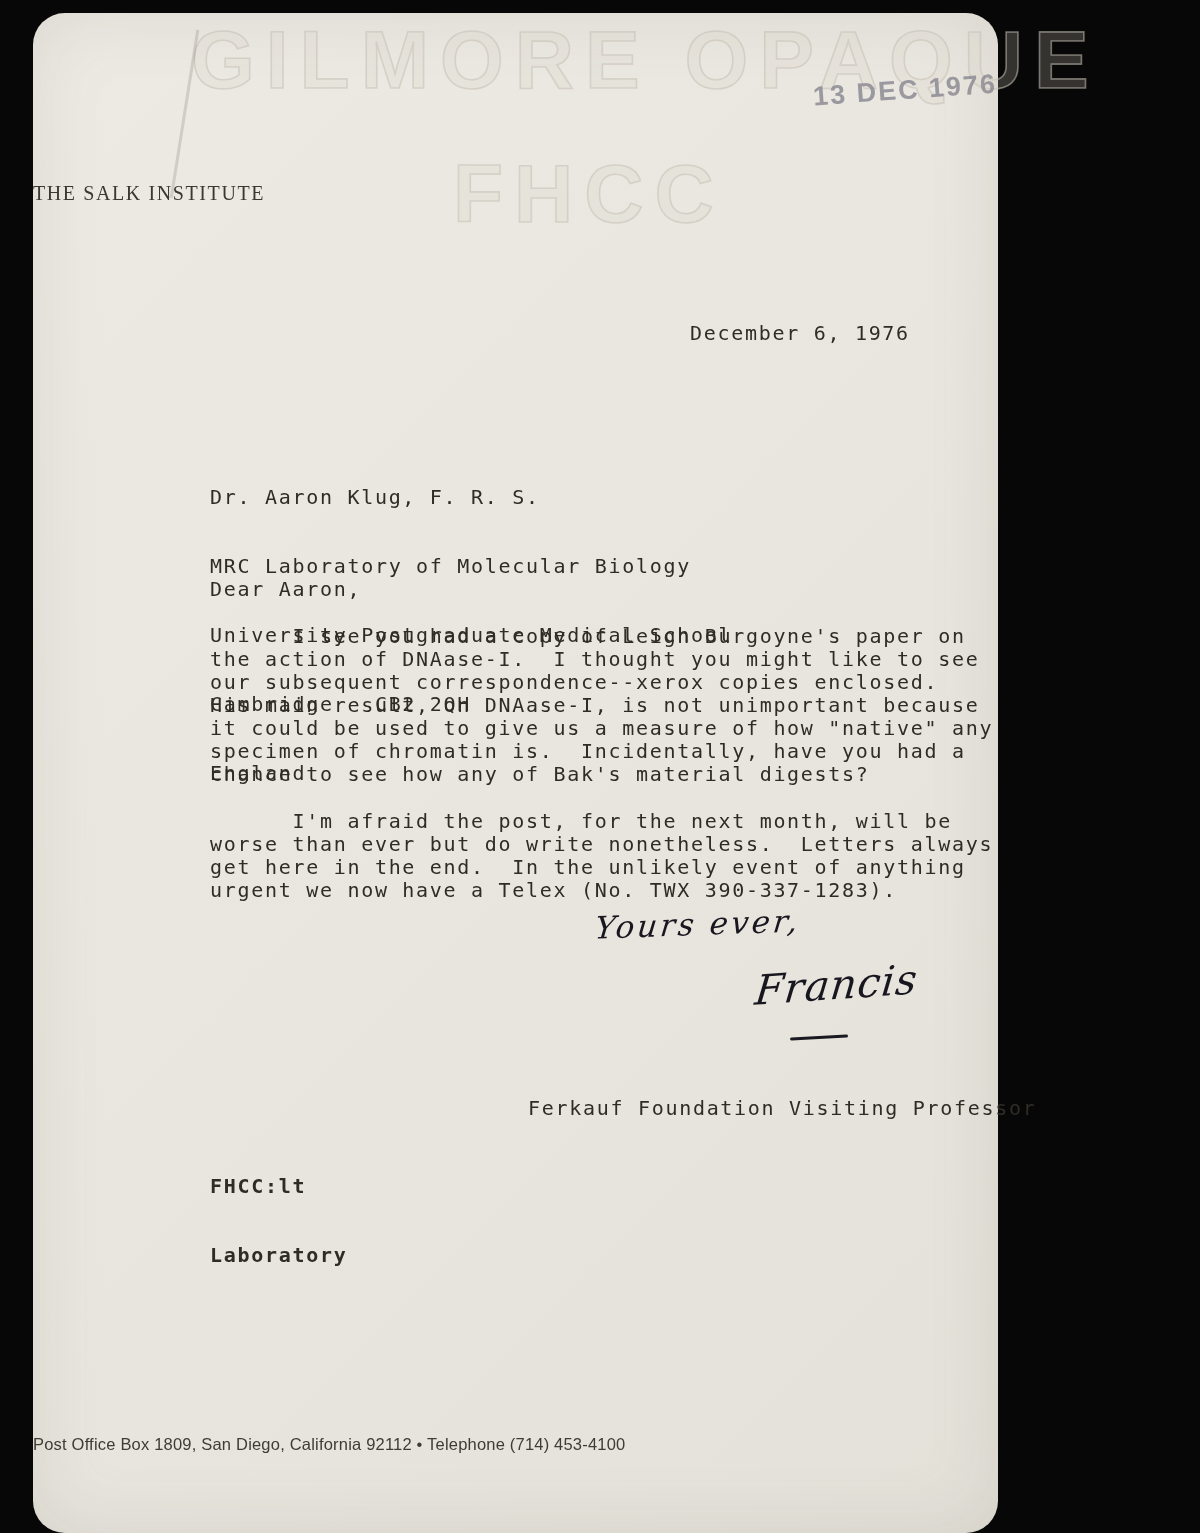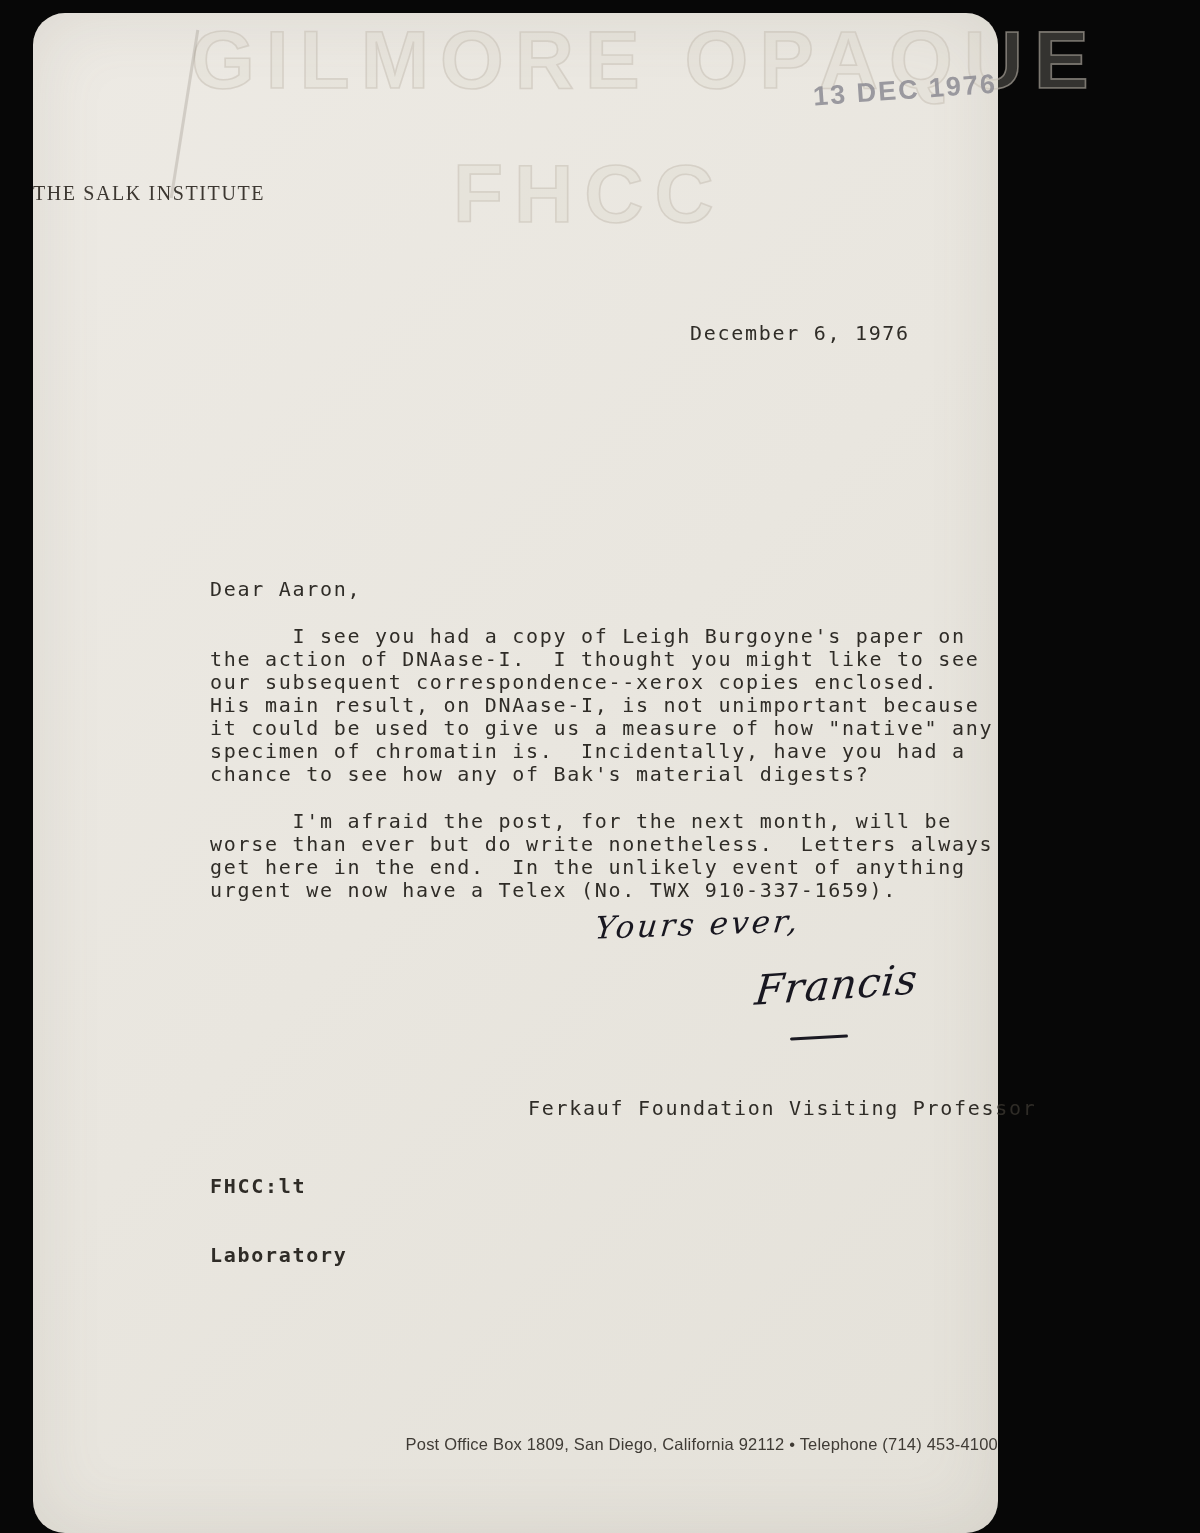--- a/index.html
+++ b/index.html
@@ -106,21 +106,21 @@
     width: 58px; height: 3px;
     background: #1a1922;
     transform: rotate(-3deg);
     border-radius: 2px;
   }
 
   .footer-line {
     position: absolute;
     left: 0; top: 1422px;
     width: 100%;
-    text-align: right;
+    text-align: left;
     font-family: "Liberation Sans", sans-serif;
     font-size: 16.5px;
     letter-spacing: 0.2px;
     color: #3f3b35;
   }
 </style>
 </head>
 <body>
 
 <div class="paper">
@@ -128,35 +128,42 @@
   <div class="watermark watermark-line1">GILMORE OPAQUE</div>
   <div class="watermark watermark-line2">FHCC</div>
   <div class="fold-line"></div>
 
   <div class="date-stamp">13 DEC 1976</div>
 
   <div class="letterhead">THE SALK INSTITUTE</div>
 
   <div class="typed typed-date">December 6, 1976</div>
 
+  <div class="typed recipient-block">
+    <div>Dr. Aaron Klug, F. R. S.</div>
+    <div>MRC Laboratory of Molecular Biology</div>
+    <div>University Postgraduate Medical School</div>
+    <div>Cambridge   CB2 2QH</div>
+    <div>England</div>
+  </div>
 
   <div class="typed salutation">Dear Aaron,</div>
 
   <div class="typed paragraph-1">      I see you had a copy of Leigh Burgoyne's paper on
 the action of DNAase-I.  I thought you might like to see
 our subsequent correspondence--xerox copies enclosed.
 His main result, on DNAase-I, is not unimportant because
 it could be used to give us a measure of how "native" any
 specimen of chromatin is.  Incidentally, have you had a
 chance to see how any of Bak's material digests?</div>
 
   <div class="typed paragraph-2">      I'm afraid the post, for the next month, will be
 worse than ever but do write nonetheless.  Letters always
 get here in the end.  In the unlikely event of anything
-urgent we now have a Telex (No. TWX 910-337-1659).</div>
+urgent we now have a Telex (No. TWX 390-337-1283).</div>
 
   <div class="handwriting valediction">Yours ever,</div>
   <div class="handwriting signature-name">Francis</div>
   <div class="sig-underline"></div>
 
   <div class="typed signature-block">
     <div>Ferkauf Foundation Visiting Professor</div>
   </div>
 
   <div class="typed reference-block">

